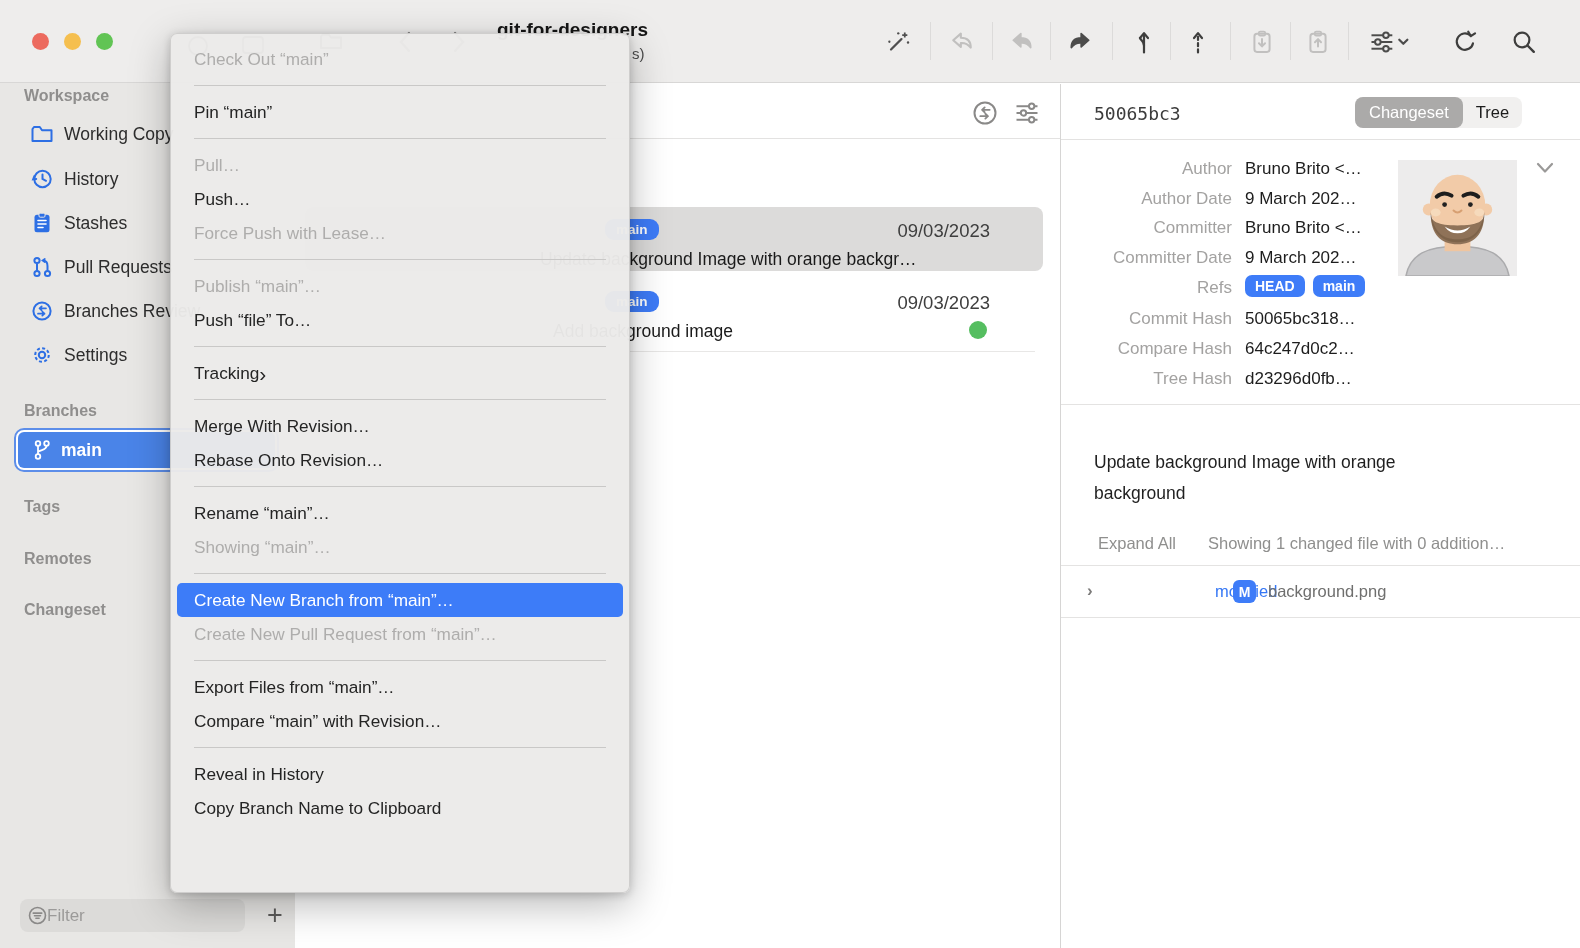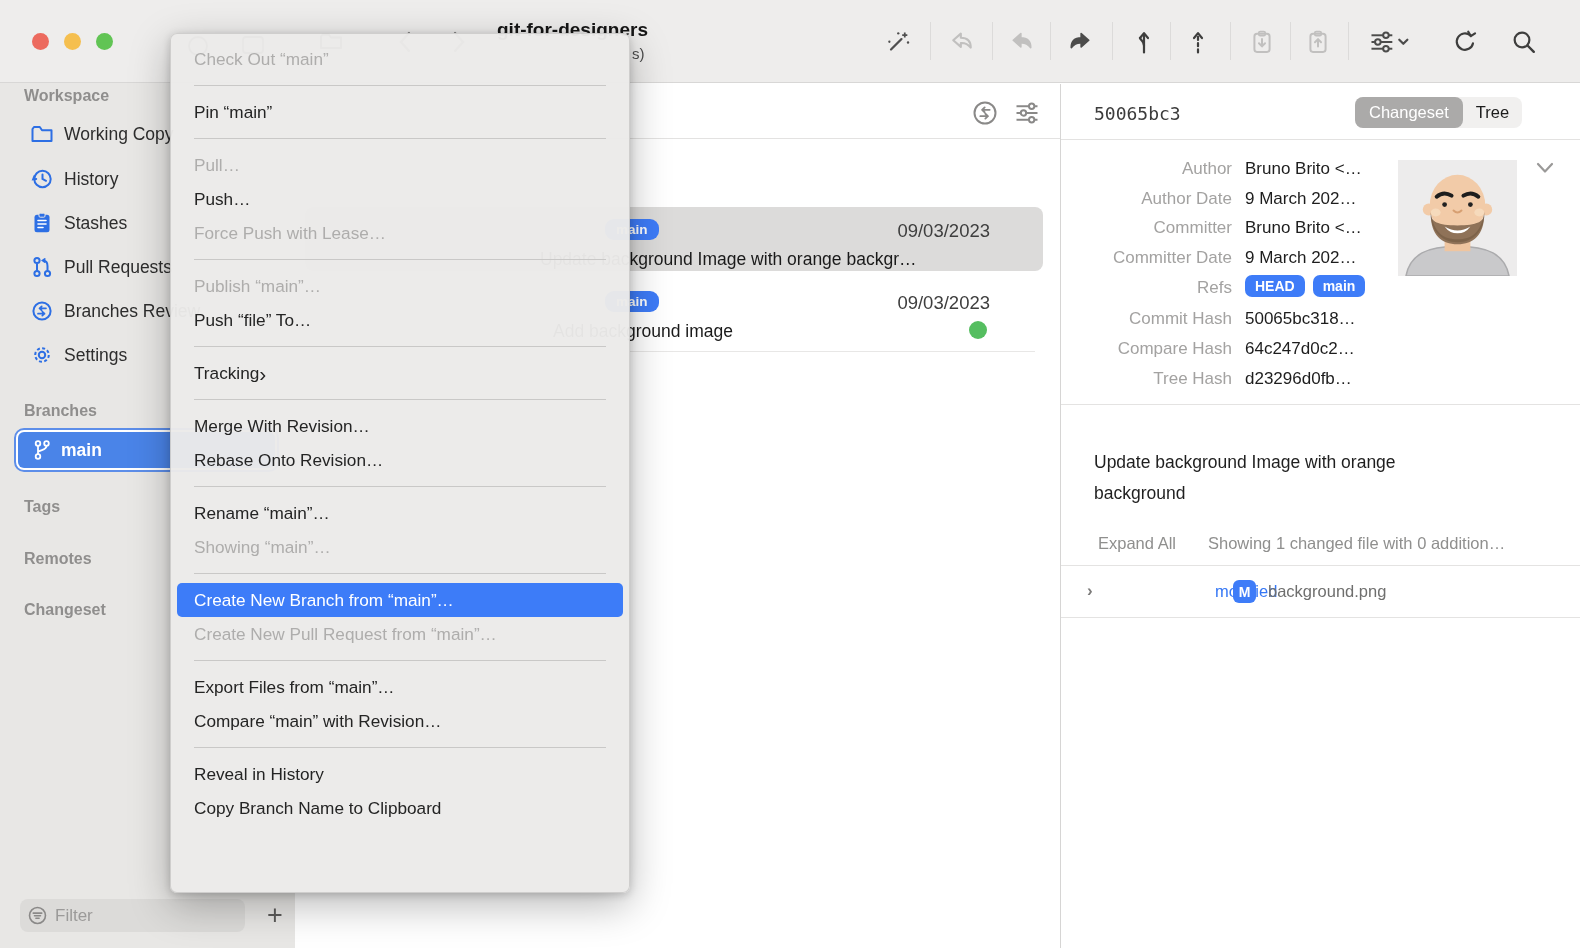--- a/index.html
+++ b/index.html
@@ -22,21 +22,21 @@
   .sb-header { position:absolute; left:24px; font-size:16px; font-weight:700; color:#8f8e8d; }
   .sb-item { position:absolute; left:30px; display:flex; align-items:center; gap:10px;
     font-size:17.5px; color:#2d2d2d; }
   .sb-item svg { flex:0 0 auto; }
   .main-ring { position:absolute; left:14px; top:428px; width:265px; height:44px;
     border:2px solid #5d8ee9; border-radius:10px; padding:2px; background:#fff; }
   .main-inner { width:100%; height:100%; background:#4a84e8; border-radius:6px;
     display:flex; align-items:center; gap:9px; padding-left:14px;
     color:#fff; font-size:17.5px; font-weight:700; }
   .filter-box { position:absolute; left:20px; top:899px; width:225px; height:33px;
-    background:#dcdbd9; border-radius:8px; display:flex; align-items:center; padding:0 8px; gap:8px; }
+    background:#dcdbd9; border-radius:8px; display:flex; align-items:center; padding:0 8px; }
   .filter-box input { border:none; outline:none; background:transparent; font-size:17px;
     color:#333; width:160px; font-family:inherit; }
   .filter-box input::placeholder { color:#9b9a99; }
   .plus-btn { position:absolute; left:258px; top:898px; width:34px; height:34px;
     font-size:27px; font-weight:300; color:#5c5b5a; display:flex; align-items:center; justify-content:center; }
 
   
   .mid { left:295px; top:84px; width:765px; height:864px; background:#fff; }
   .mid-head { left:295px; top:84px; width:765px; height:55px; background:#fff; border-bottom:1px solid #e3e2e1; }
   .commit-row { position:absolute; left:305px; width:738px; height:64px; border-radius:8px; }

